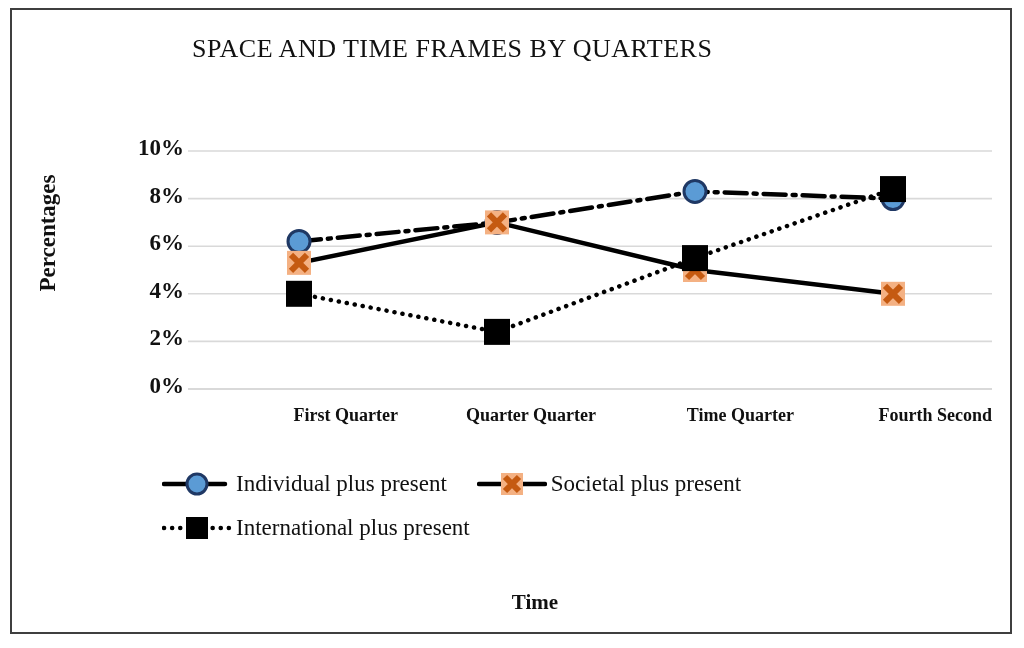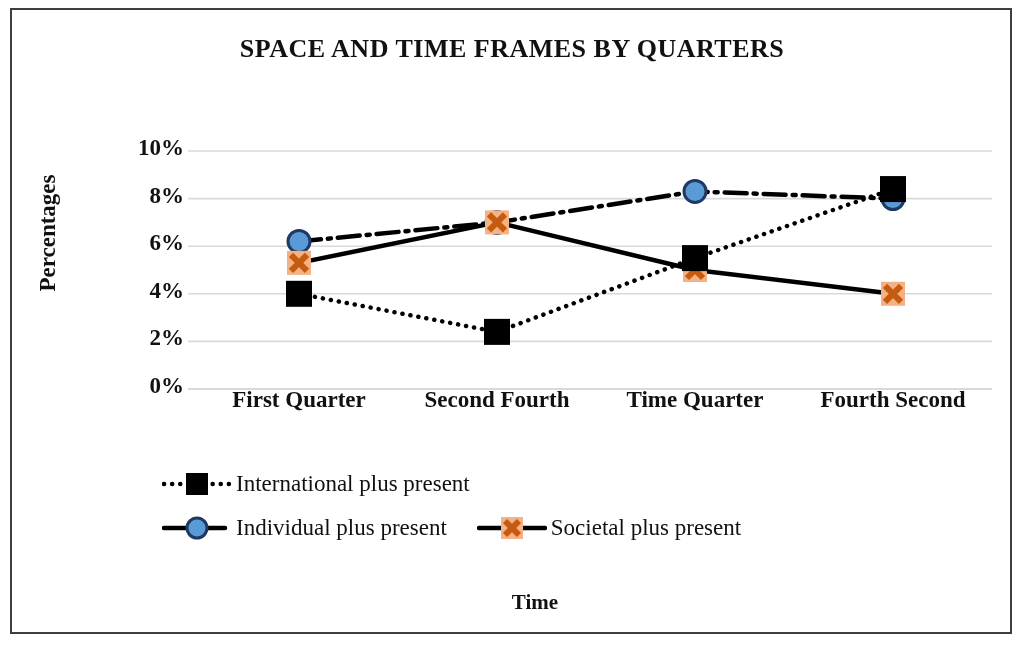--- a/index.html
+++ b/index.html
@@ -21,22 +21,22 @@
     height: 626px;
     border: 2px solid #3f3f3f;
     background: #ffffff;
     box-sizing: border-box;
   }
   #chart-title {
     position: absolute;
     left: 180px;
     top: 22px;
     width: 640px;
-    text-align: center;
-    font-weight: bold;
+    text-align: left;
+    font-weight: normal;
     font-size: 26px;
     line-height: 34px;
     letter-spacing: 0.5px;
     color: #111111;
   }
   #y-axis-label {
     position: absolute;
     left: -44px;
     top: 210px;
     width: 160px;
@@ -68,25 +68,25 @@
   .tick-label {
     position: absolute;
     width: 80px;
     text-align: right;
     font-weight: bold;
     font-size: 23px;
     color: #111111;
   }
   .cat-label {
     position: absolute;
-    text-align: center;
+    text-align: right;
     font-weight: bold;
-    font-size: 23px;
+    font-size: 18px;
     color: #111111;
-    top: 377px;
+    top: 395px;
   }
   #legend {
     position: absolute;
     left: 150px;
     top: 452px;
     width: 800px;
   }
   .legend-row {
     display: flex;
     align-items: center;
@@ -150,50 +150,50 @@
     <div id="tick-labels">
         <div class="tick-label" style="left: 92px; top: 125px;">10%</div>
         <div class="tick-label" style="left: 92px; top: 172.6px;">8%</div>
         <div class="tick-label" style="left: 92px; top: 220.2px;">6%</div>
         <div class="tick-label" style="left: 92px; top: 267.8px;">4%</div>
         <div class="tick-label" style="left: 92px; top: 315.4px;">2%</div>
         <div class="tick-label" style="left: 92px; top: 363px;">0%</div>
       </div>
     <div id="cat-labels">
         <div class="cat-label" style="left: 188px; width: 198px;">First Quarter</div>
-        <div class="cat-label" style="left: 386px; width: 198px;">Second Fourth</div>
+        <div class="cat-label" style="left: 386px; width: 198px;">Quarter Quarter</div>
         <div class="cat-label" style="left: 584px; width: 198px;">Time Quarter</div>
         <div class="cat-label" style="left: 782px; width: 198px;">Fourth Second</div>
       </div>
   </div>
 
   <div id="legend">
-      <div class="legend-row">
-        <div class="legend-item">
-          <div class="legend-swatch"><svg width="70" height="26">
-              <line x1="2" y1="13" x2="68" y2="13" stroke="#000000" stroke-width="4.5" stroke-linecap="round" stroke-dasharray="0.1,8"></line>
-              <rect x="24" y="2" width="22" height="22" fill="#000000"></rect>
-            </svg></div>
-          <span class="legend-text">International plus present</span>
-        </div>
-      </div>
       <div class="legend-row">
         <div class="legend-item">
           <div class="legend-swatch"><svg width="70" height="26">
               <line x1="2" y1="13" x2="68" y2="13" stroke="#000000" stroke-width="4.5" stroke-linecap="round" stroke-dasharray="22,7,3,7"></line>
               <circle cx="35" cy="13" r="10" fill="#5B9BD5" stroke="#1F3864" stroke-width="3"></circle>
             </svg></div>
           <span class="legend-text">Individual plus present</span>
         </div>
         <div class="legend-item">
           <div class="legend-swatch"><svg width="70" height="26">
               <line x1="2" y1="13" x2="68" y2="13" stroke="#000000" stroke-width="4.5" stroke-linecap="round"></line>
               <rect x="24" y="2" width="22" height="22" fill="#F4B183"></rect>
               <path d="M28,6 L42,20 M42,6 L28,20" stroke="#C55A11" stroke-width="6"></path>
             </svg></div>
           <span class="legend-text">Societal plus present</span>
         </div>
       </div>
+      <div class="legend-row">
+        <div class="legend-item">
+          <div class="legend-swatch"><svg width="70" height="26">
+              <line x1="2" y1="13" x2="68" y2="13" stroke="#000000" stroke-width="4.5" stroke-linecap="round" stroke-dasharray="0.1,8"></line>
+              <rect x="24" y="2" width="22" height="22" fill="#000000"></rect>
+            </svg></div>
+          <span class="legend-text">International plus present</span>
+        </div>
+      </div>
     </div>
 
   <div id="x-axis-label">Time</div>
 
 </div>
 
 </body></html>

